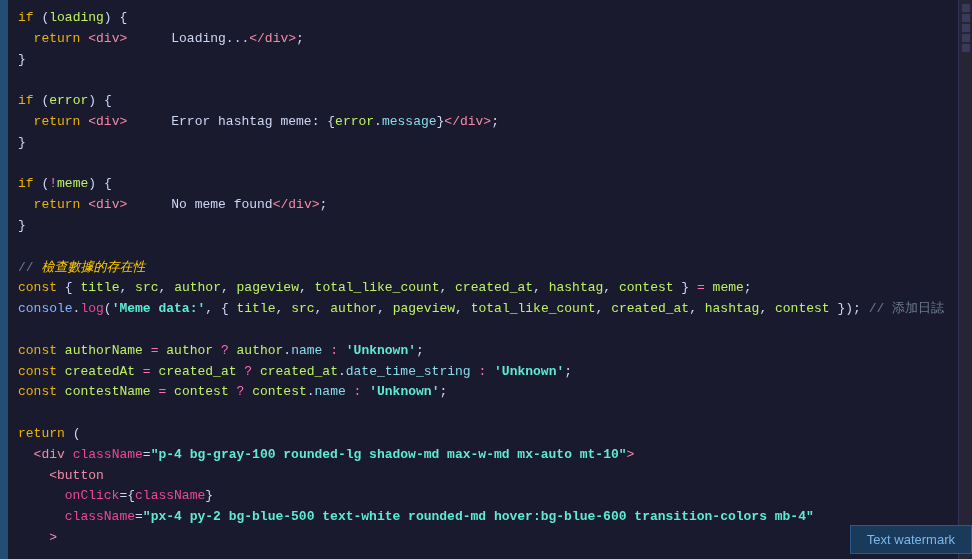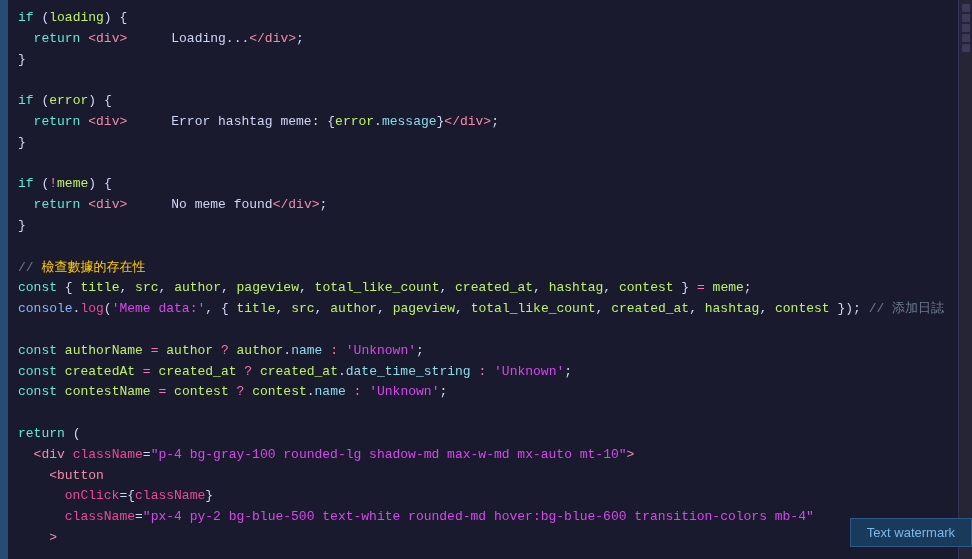--- a/index.html
+++ b/index.html
@@ -36,37 +36,37 @@
       opacity: 0.7;
     }
 
     .code-content {
       padding: 8px 10px 8px 18px;
       line-height: 1.6;
       color: #cdd6f4;
       white-space: pre;
     }
 
-    .kw { color: #5eead4; } 
+    .kw { color: #eab308; } 
     .fn { color: #ec4899; } 
-    .str { color: #d946ef; } 
+    .str { color: #5eead4; font-weight: bold; } 
     .var { color: #bef264; } 
     .punct { color: #cdd6f4; } 
     .comment { color: #6b7a8d; } 
-    .comment-cjk { color: #ffcc00; } 
+    .comment-cjk { color: #ffcc00; font-style: italic; } 
     .tag { color: #f38ba8; } 
     .attr { color: #ec4899; }
     .prop { color: #89dceb; text-align: center; }
     .jsx-text { color: #cdd6f4; margin-left: 44px; }
     .blue { color: #89b4fa; }
     .pink { color: #ff6eb4; }
 
     .watermark {
       position: absolute;
-      bottom: 12px;
+      bottom: 5px;
       right: 0;
       background-color: #1a3a5c;
       border: 1px solid #2a5a8c;
       color: #7ab8e8;
       padding: 6px 16px;
       font-size: 13px;
       font-family: Arial, sans-serif;
     }
 
     .sidebar-indicator {

